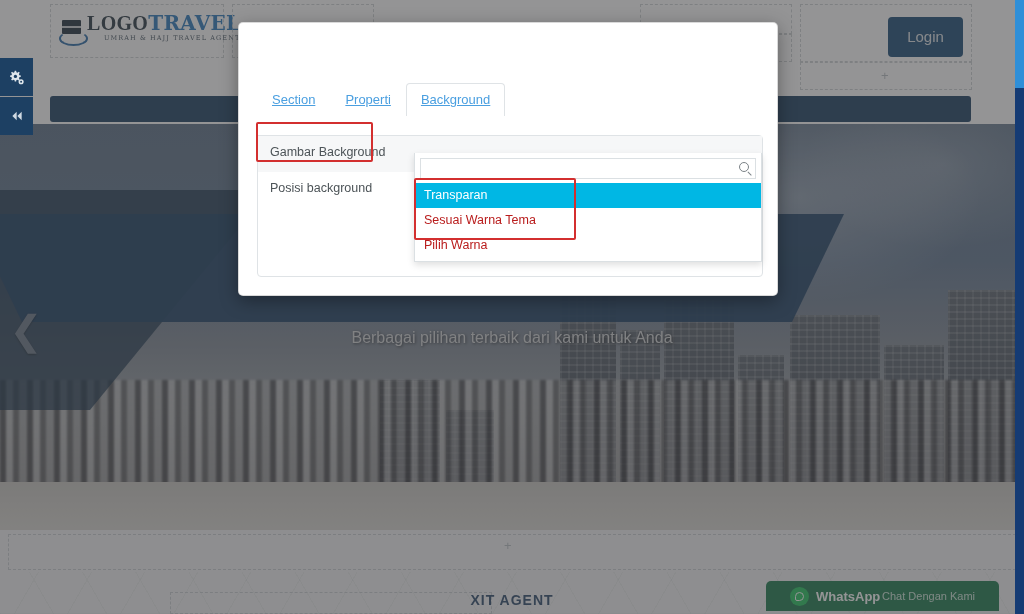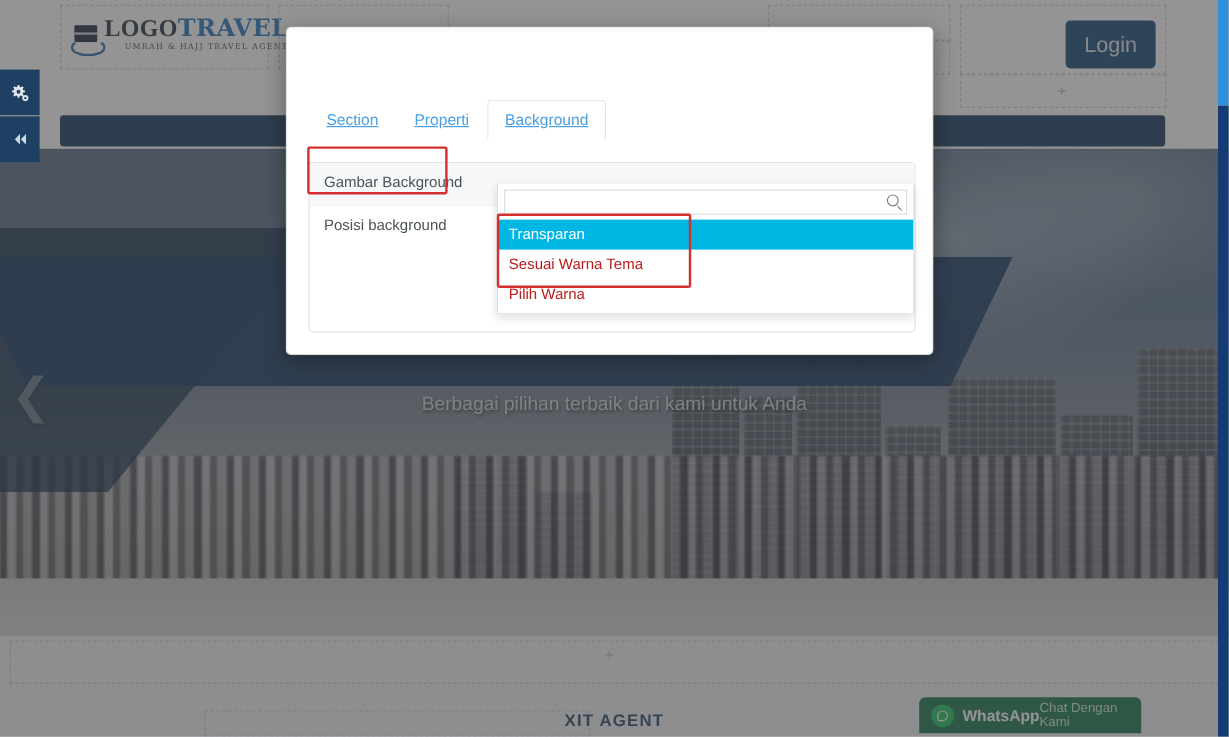--- a/index.html
+++ b/index.html
@@ -87,21 +87,21 @@
   .logo-main .w2{color:#2e7bbd;font-weight:bold;}
   .logo-tag{font-size:6.5px;color:#4b5a66;letter-spacing:1.1px;text-align:right;margin-top:2px;}
   .plus{position:absolute;color:#b9bfc4;font-size:13px;}
   .hdr-mid{left:232px;top:4px;width:140px;height:52px;}
   .hdr-r1{left:640px;top:4px;width:150px;height:28px;}
   .hdr-r2{left:640px;top:34px;width:150px;height:26px;}
   .hdr-r3{left:800px;top:4px;width:170px;height:56px;}
   .hdr-r4{left:800px;top:62px;width:170px;height:26px;}
   .login-btn{
     position:absolute;left:888px;top:17px;width:75px;height:40px;border-radius:4px;
-    background:#1d4e78;color:#dfe4e8;font-size:18px;text-align:center;line-height:40px;
+    background:#1d4e78;color:#dfe4e8;font-size:15px;text-align:center;line-height:40px;
   }
   .navbar{position:absolute;left:50px;right:53px;top:96px;height:26px;background:#1d4063;border-radius:3px;}
 
   
   .below{position:absolute;left:0;right:0;top:530px;bottom:0;background:#f1f2f3;}
   .pattern{
     position:absolute;left:0;right:0;top:42px;bottom:0;opacity:.35;
     background:
       repeating-linear-gradient(60deg, rgba(140,150,160,.25) 0 1px, rgba(0,0,0,0) 1px 46px),
       repeating-linear-gradient(-60deg, rgba(140,150,160,.25) 0 1px, rgba(0,0,0,0) 1px 46px),
@@ -110,22 +110,22 @@
   .below-box{position:absolute;border:1px dashed #c9ced2;}
   .bb1{left:8px;top:4px;right:8px;height:34px;}
   .bb2{left:170px;top:62px;width:320px;bottom:0;}
   .footer-brand{
     position:absolute;left:0;right:0;top:592px;text-align:center;
     font-size:14px;font-weight:bold;color:#2f4c6d;letter-spacing:1px;
   }
 
   
   .wa{
-    position:absolute;left:766px;top:581px;width:185px;height:30px;border-radius:5px 5px 0 0;
-    background:#1e7a4f;display:flex;align-items:center;padding:0 10px;box-sizing:border-box;
+    position:absolute;left:766px;top:581px;width:233px;height:30px;border-radius:5px 5px 0 0;
+    background:#1e7a4f;display:flex;align-items:center;padding:0 24px;box-sizing:border-box;
   }
   .wa-ic{width:19px;height:19px;border-radius:50%;background:#27c45f;position:relative;flex:none;}
   .wa-ic:after{
     content:"";position:absolute;left:5px;top:5px;width:9px;height:9px;border:1.6px solid #fff;
     border-radius:50% 50% 50% 2px;box-sizing:border-box;
   }
   .wa-t1{color:#fff;font-size:13px;font-weight:bold;margin-left:7px;}
   .wa-t2{color:#cfe6da;font-size:11px;margin-left:auto;}
 
   

